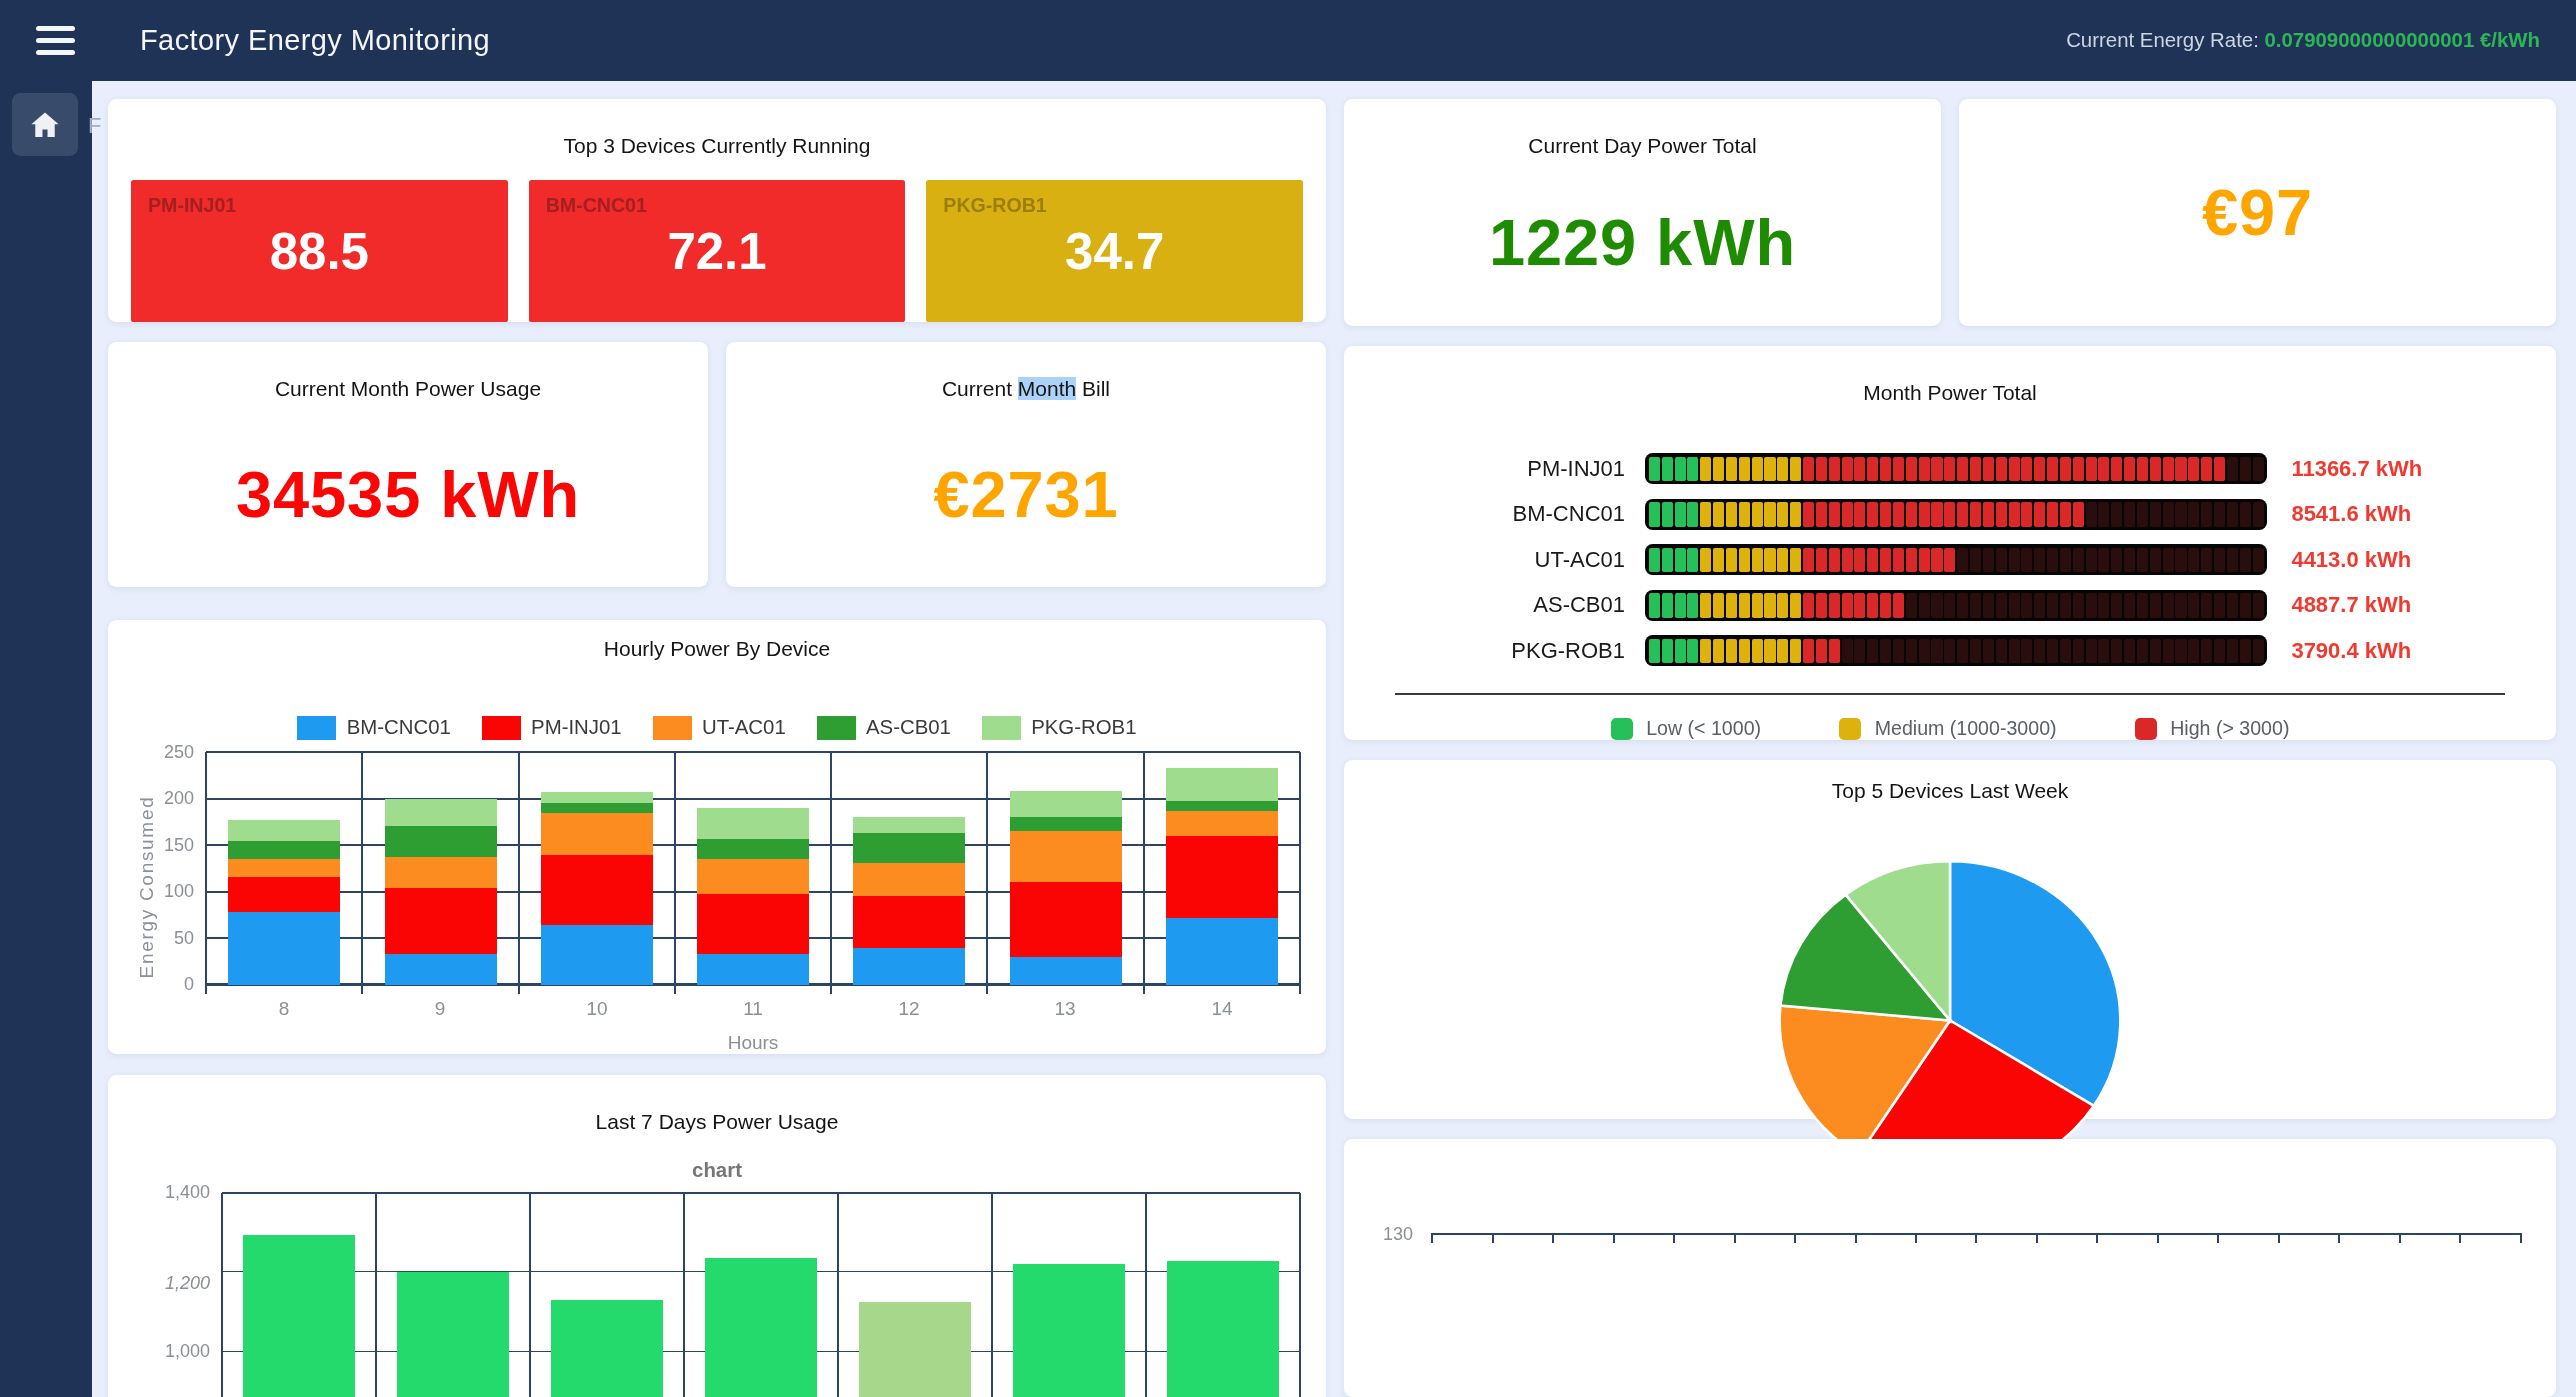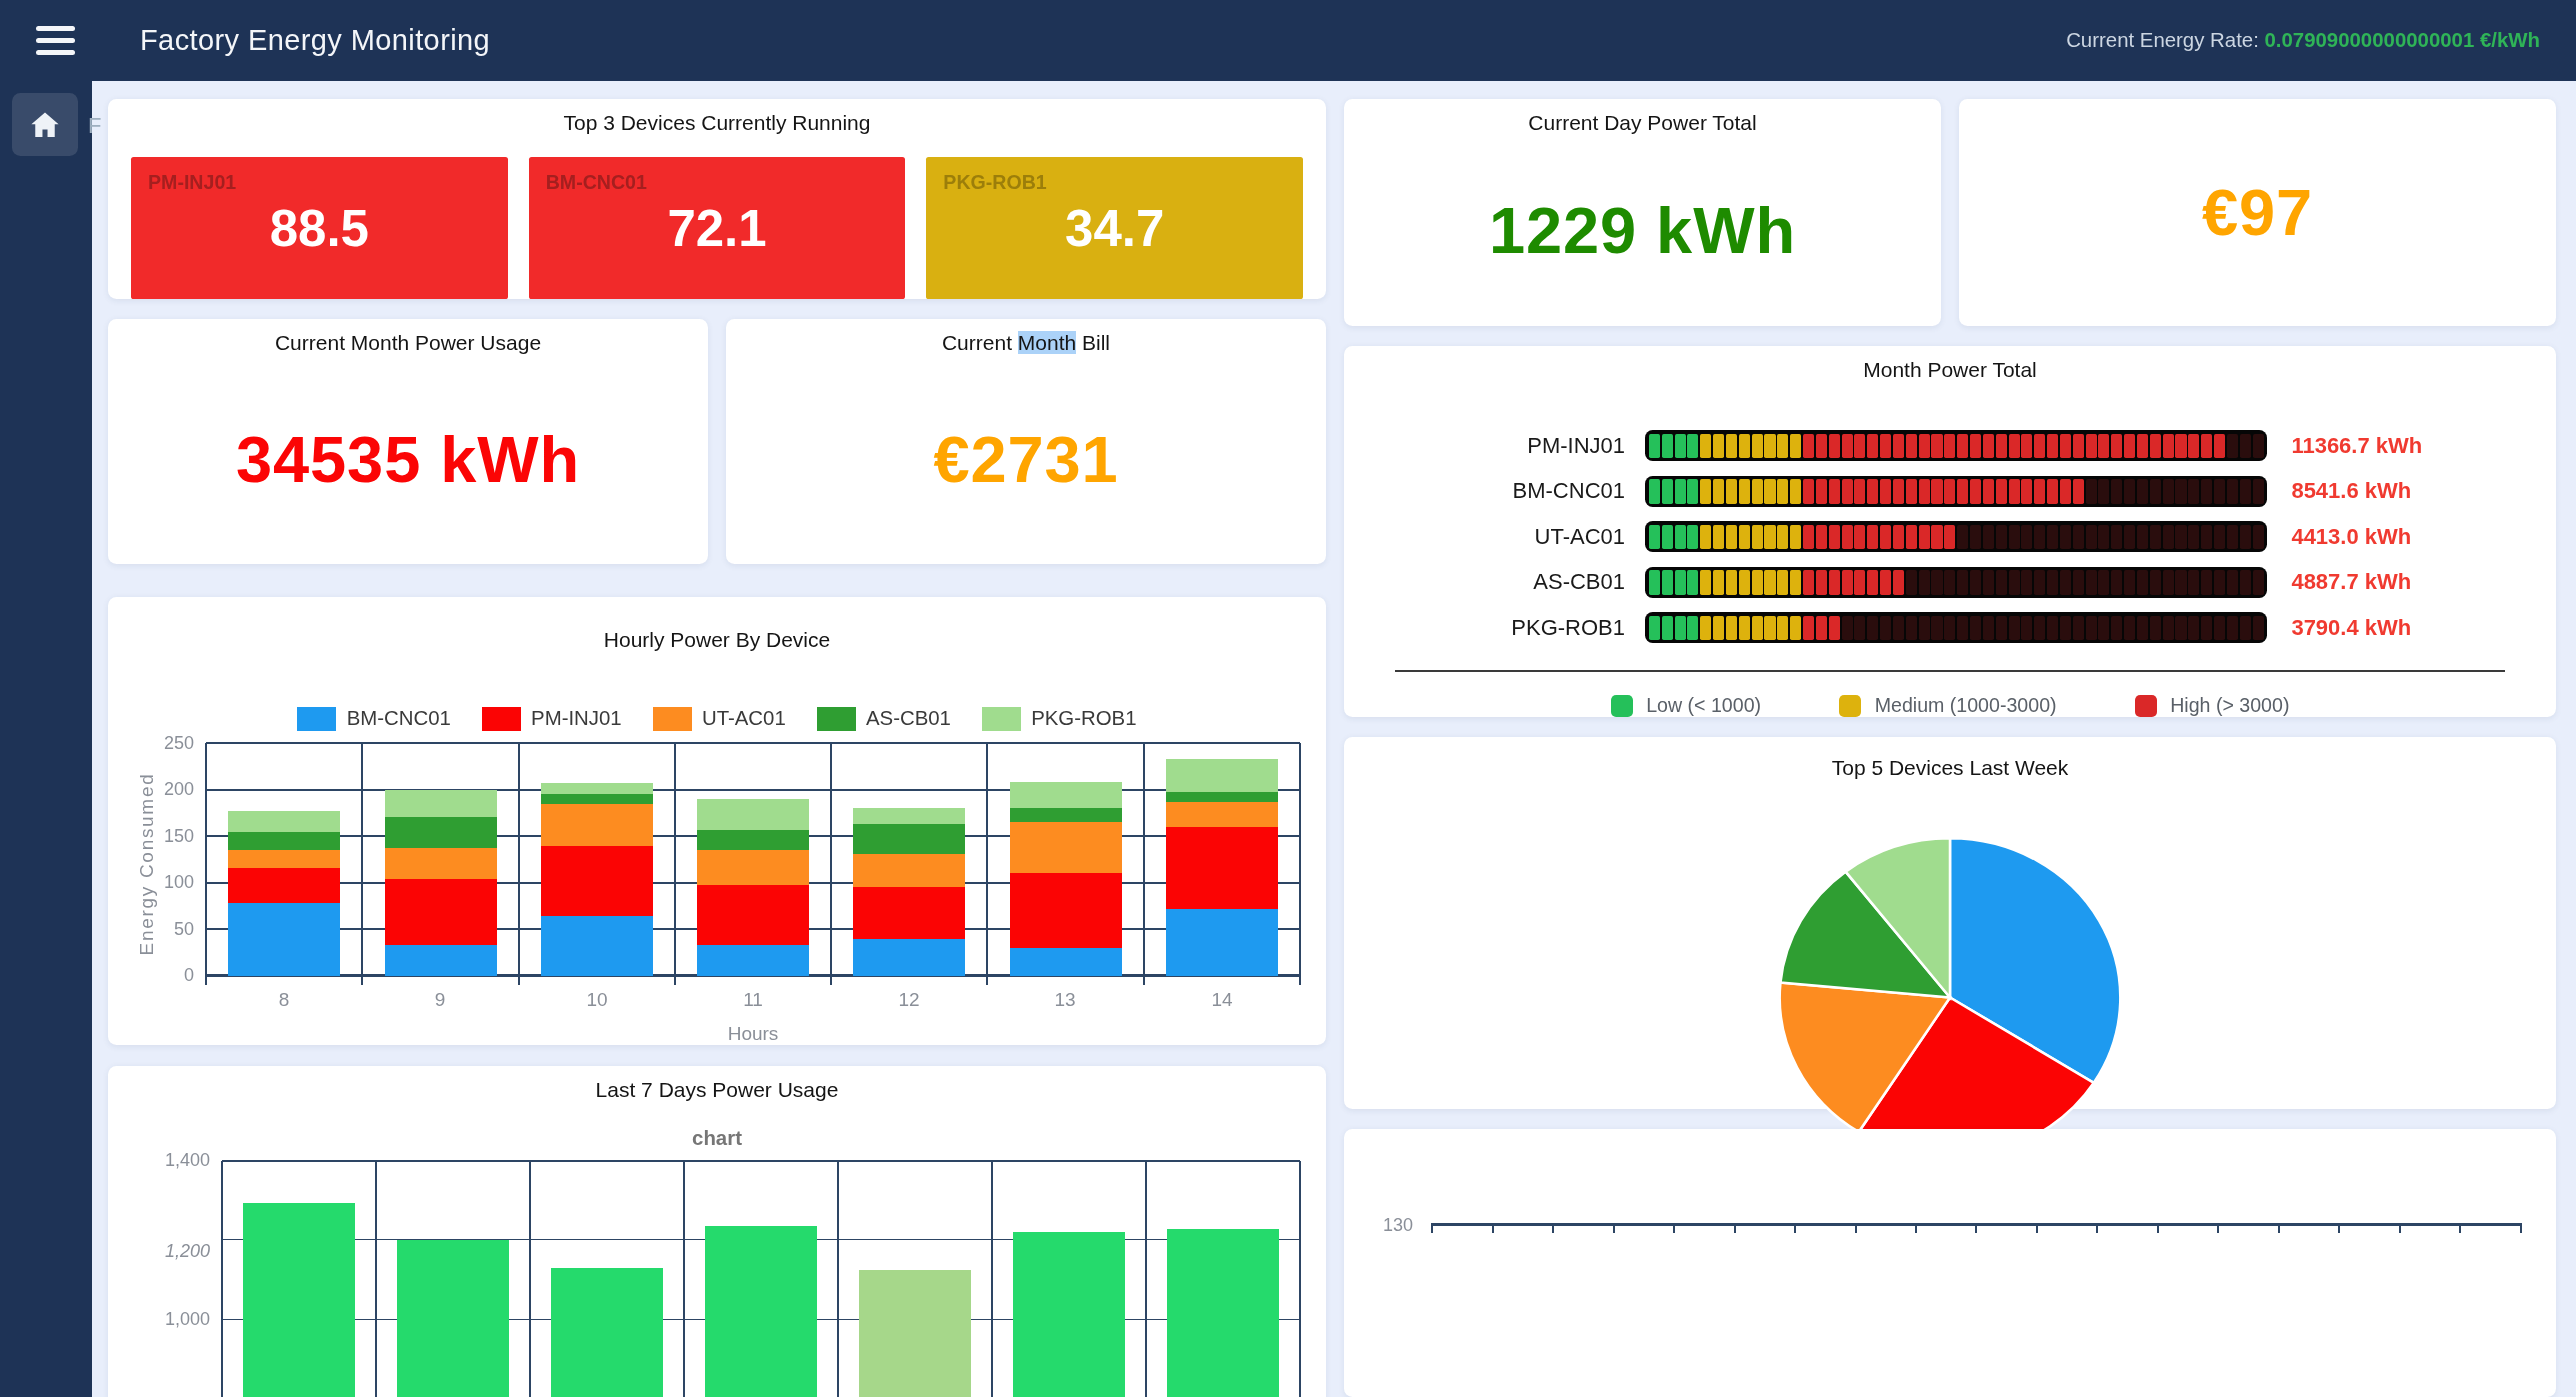--- a/index.html
+++ b/index.html
@@ -21,21 +21,21 @@
   .home-btn { position:absolute; left:12px; top:12px; width:66px; height:63px;
     background:rgba(255,255,255,.12); border-radius:8.5px; display:flex; align-items:center; justify-content:center; cursor:pointer; }
   .home-btn svg { width:32px; height:32px; fill:#eef2f7; }
   .side-label { position:absolute; left:88px; top:32px; font-size:22px; color:#9fb0c0; }
 
   
   .main { flex:1; padding:18px 19.6px 0 16px; display:flex; gap:18px; }
   .col-left  { width:1218px; display:flex; flex-direction:column; gap:20.4px; flex:none; }
   .col-right { width:1212px; display:flex; flex-direction:column; gap:20.4px; flex:none; }
   .card { background:#fff; border-radius:8.5px; box-shadow:0 1.7px 6.8px rgba(30,51,86,.08); }
-  .card-title { font-size:21px; color:#151515; text-align:center; padding-top:12px; }
+  .card-title { font-size:21px; color:#151515; text-align:center; padding-top:35px; }
 
   
   .card-top3 { height:227px; }
   .tiles { display:flex; gap:21px; padding:22px 23px 0 23px; }
   .tile { flex:1; height:142px; border-radius:2.6px; padding:13.6px 17px; }
   .tile-device { font-size:19.6px; font-weight:bold; }
   .tile-value { font-size:51px; font-weight:bold; color:#fff; text-align:center; margin-top:5.1px; }
 
   
   .kpi-row { display:flex; gap:18px;align-items:center; }
@@ -155,21 +155,21 @@
           </div>
           <div class="card kpi kpi-288">
             <div class="card-title"><span>Current </span><span class="hl">Month</span><span> Bill</span></div>
             <div class="kpi-center">
                 <span class="big big-orange">€2731</span>
               </div>
           </div>
         </div>
 
         <div class="card card-hourly">
-          <div class="card-title" style="padding-top:31px">Hourly Power By Device</div>
+          <div class="card-title" style="padding-top:17px">Hourly Power By Device</div>
           <div class="h-legend" id="hourly-legend">
               <div class="h-legend-item">
                 <span class="h-swatch" style="background: rgb(30, 154, 240);"></span>
                 <span class="h-label">BM-CNC01</span>
               </div>
               <div class="h-legend-item">
                 <span class="h-swatch" style="background: rgb(251, 4, 4);"></span>
                 <span class="h-label">PM-INJ01</span>
               </div>
               <div class="h-legend-item">

